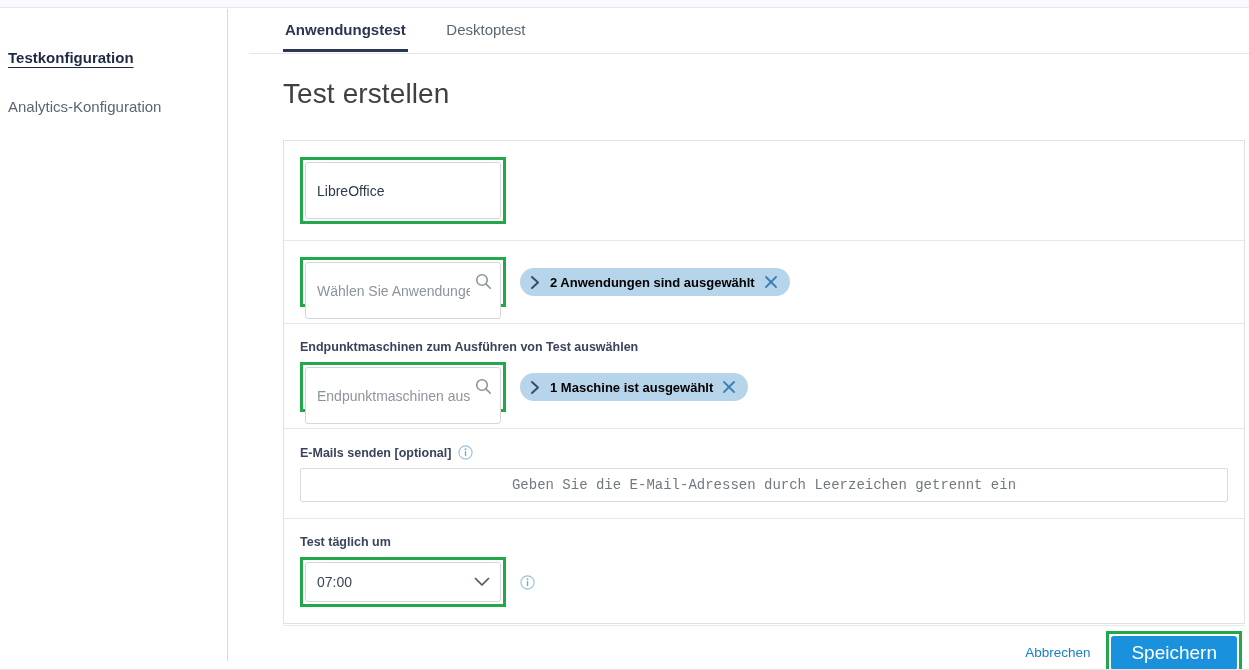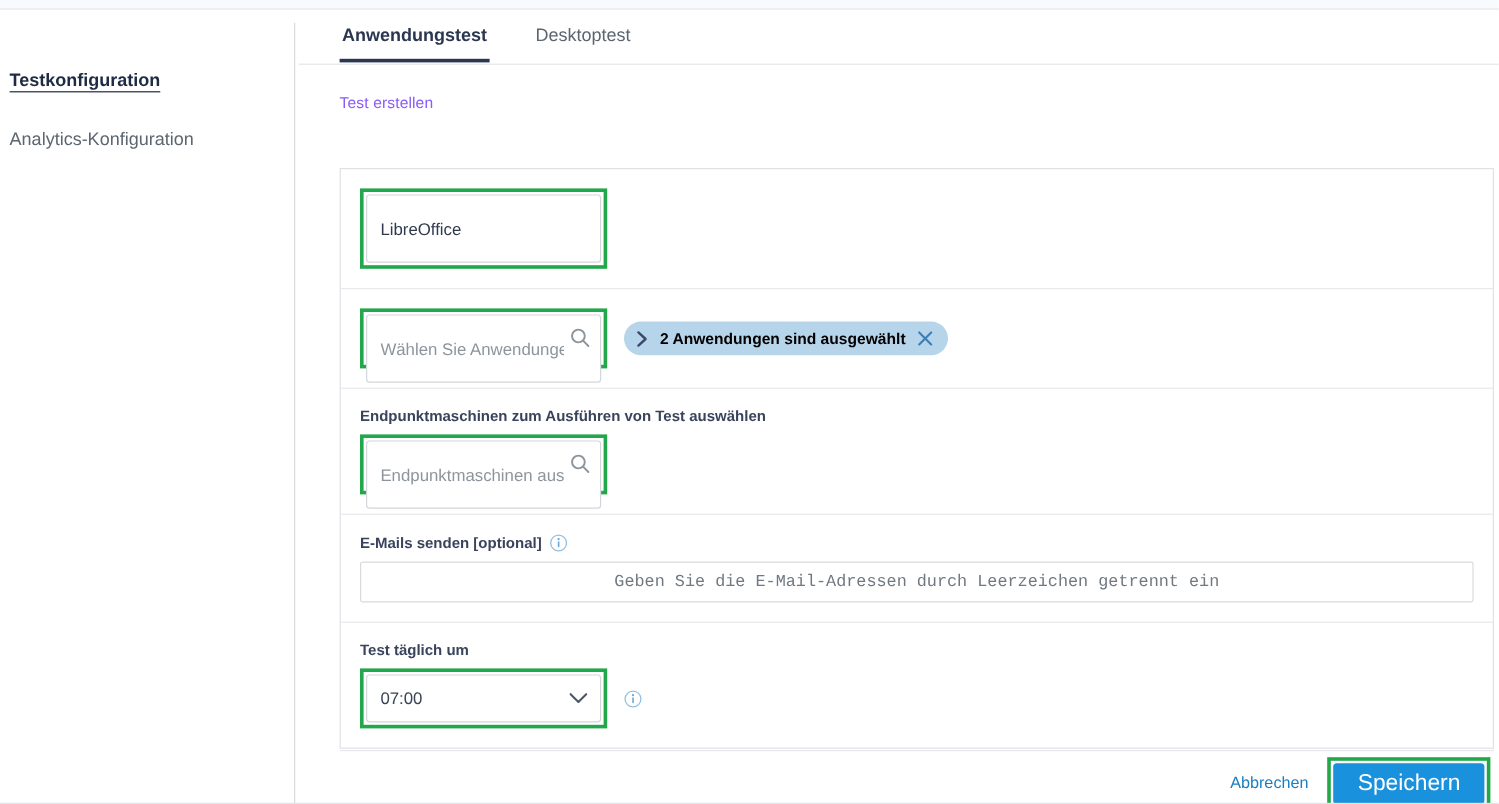--- a/index.html
+++ b/index.html
@@ -19,22 +19,22 @@
   
   .top-strip {
     position: absolute; left: 0; top: 0;
     width: 1249px; height: 8px;
     background: #f9fafd;
     border-bottom: 1px solid #e6e8ec;
   }
 
   
   .sidebar {
-    position: absolute; left: 0; top: 19px;
-    width: 246px; height: 652px;
+    position: absolute; left: 0; top: 9px;
+    width: 228px; height: 652px;
     background: #ffffff;
     border-right: 1px solid #d7d9dd;
     padding-top: 38px;
   }
   .sidebar-item {
     padding: 0 0 0 8px;
     font-size: 15px;
     color: #5c6670;
     line-height: 22px;
     margin-bottom: 27px;
@@ -78,22 +78,22 @@
   .tab.active::after {
     content: "";
     position: absolute;
     left: 0; right: 0; bottom: -1px;
     height: 3px;
     background: #2b3650;
   }
 
   .page-title {
     margin: 24px 0 0 34px;
-    font-size: 13px;
-    color: #8b5cf6;
+    font-size: 28px;
+    color: #404040;
     font-weight: normal;
     letter-spacing: .1px;
   }
 
   
   .form-card {
     position: absolute;
     left: 34px; top: 131px;
     width: 962px;
     border: 1px solid #dfe1e5;
@@ -345,20 +345,34 @@
             <span class="search-wrap">
               <input class="txt-input" type="text" placeholder="Endpunktmaschinen auswählen" style="">
               <span class="search-icon">
                 <svg width="17" height="17" viewBox="0 0 17 17">
                   <circle cx="7" cy="7" r="5.3" fill="none" stroke="#8d949c" stroke-width="1.6"></circle>
                   <line x1="10.9" y1="10.9" x2="15.3" y2="15.3" stroke="#8d949c" stroke-width="1.6" stroke-linecap="round"></line>
                 </svg>
               </span>
             </span>
           </span>
+          <span class="chip">
+            <span class="chev">
+              <svg width="11" height="15" viewBox="0 0 11 15">
+                <polyline points="2,2 8,7.5 2,13" fill="none" stroke="#3b4a6b" stroke-width="2" stroke-linecap="round" stroke-linejoin="round"></polyline>
+              </svg>
+            </span>
+            <span class="chip-label">1 Maschine ist ausgewählt</span>
+            <span class="xmark">
+              <svg width="14" height="14" viewBox="0 0 14 14">
+                <line x1="2" y1="2" x2="12" y2="12" stroke="#3d7fb5" stroke-width="1.8" stroke-linecap="round"></line>
+                <line x1="12" y1="2" x2="2" y2="12" stroke="#3d7fb5" stroke-width="1.8" stroke-linecap="round"></line>
+              </svg>
+            </span>
+          </span>
         </div>
       </div>
 
       <div class="form-row">
         <div class="field-label">
           <span>E-Mails senden [optional]</span>
           <span class="info-icon">
             <svg width="15" height="15" viewBox="0 0 15 15">
               <circle cx="7.5" cy="7.5" r="6.6" fill="none" stroke="#95bfe0" stroke-width="1.1"></circle>
               <circle cx="7.5" cy="4.3" r="0.95" fill="#6ea8d4"></circle>

